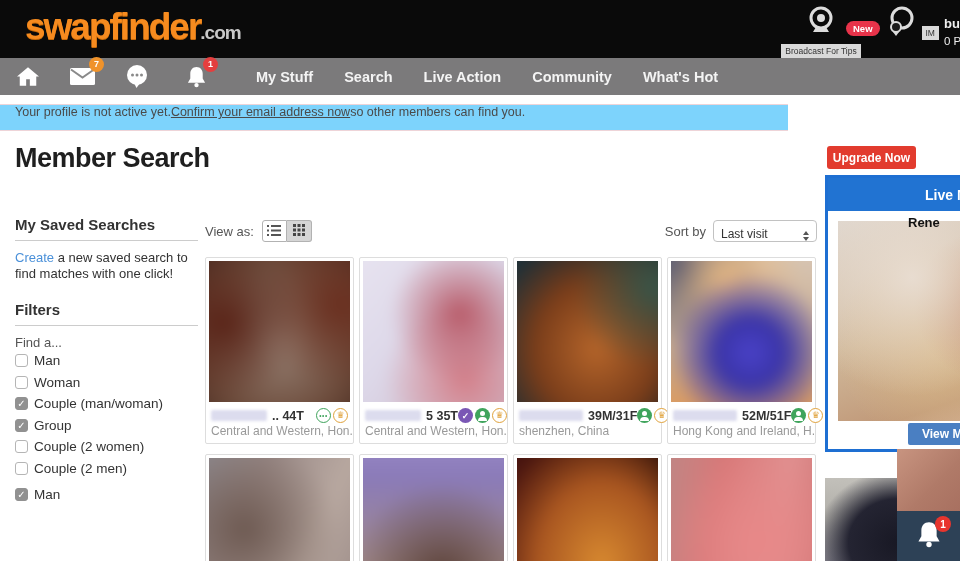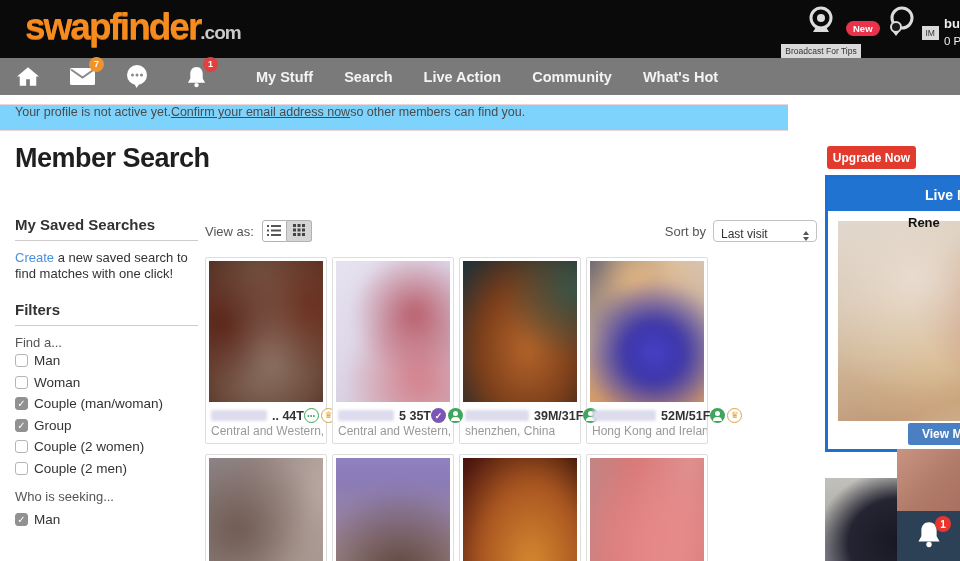--- a/index.html
+++ b/index.html
@@ -65,21 +65,21 @@
   .sortwrap { margin-left:auto; display:flex; align-items:center; }
   .sortlbl { font-size:13px; color:#555; margin-right:7px; }
   .select { width:104px; height:22px; border:1px solid #c2c2c2; border-radius:4px; background:#fff; display:flex; align-items:flex-end; padding:0 7px; font-size:12px; color:#333; cursor:pointer; }
   .select .arrows { margin-left:auto; display:flex; flex-direction:column; gap:2px; }
   .select .arrows i { display:block; width:0; height:0; border-left:3.5px solid transparent; border-right:3.5px solid transparent; }
   .select .arrows i.up { border-bottom:4px solid #555; }
   .select .arrows i.dn { border-top:4px solid #555; }
 
   .cardrow { display:flex; gap:5px; margin-top:12px; }
   .cardrow.row2 { margin-top:10px; }
-  .card { width:122px; background:#fff; border:1px solid #ddd; border-radius:2px; cursor:pointer; }
+  .card { width:149px; background:#fff; border:1px solid #ddd; border-radius:2px; cursor:pointer; }
   .phwrap { margin:3px; height:141px; overflow:hidden; position:relative; }
   .ph { position:absolute; left:-12%; top:-12%; width:124%; height:124%; filter:blur(7px); }
   .cap1 { display:flex; align-items:center; padding:3px 5px 0 5px; height:18px; }
   .npill { display:inline-block; width:56px; height:11px; background:#dcdcee; border-radius:2px; filter:blur(1.5px); margin-right:5px; flex:0 0 auto; }
   .npill.wide { width:64px; }
   .idtxt { font-size:12.5px; font-weight:bold; color:#333; white-space:nowrap; }
   .bdg { margin-left:auto; display:flex; gap:2px; }
   .bd { width:15px; height:15px; border-radius:50%; display:flex; align-items:center; justify-content:center; flex:0 0 auto; }
   .bd-chat { background:#fff; border:1.5px solid #3fa45c; }
   .bd-chat::before { content:"\2022\2022\2022"; color:#3fa45c; font-size:6.5px; letter-spacing:0.5px; margin-top:-1px; }
@@ -224,21 +224,20 @@
     </div>
     <div class="cbrow">
       <span class="cb"></span>
       <span class="cblbl">Couple (2 women)</span>
     </div>
     <div class="cbrow">
       <span class="cb"></span>
       <span class="cblbl">Couple (2 men)</span>
     </div>
 
-    <div class="grouplbl seeklbl">Who is seeking...</div>
     <div class="cbrow seekrow checked">
       <span class="cb"></span>
       <span class="cblbl">Man</span>
     </div>
   </aside>
 
   <main class="main">
     <div class="toolbar">
       <span class="viewas">View as:</span>
       <div class="vgroup">

